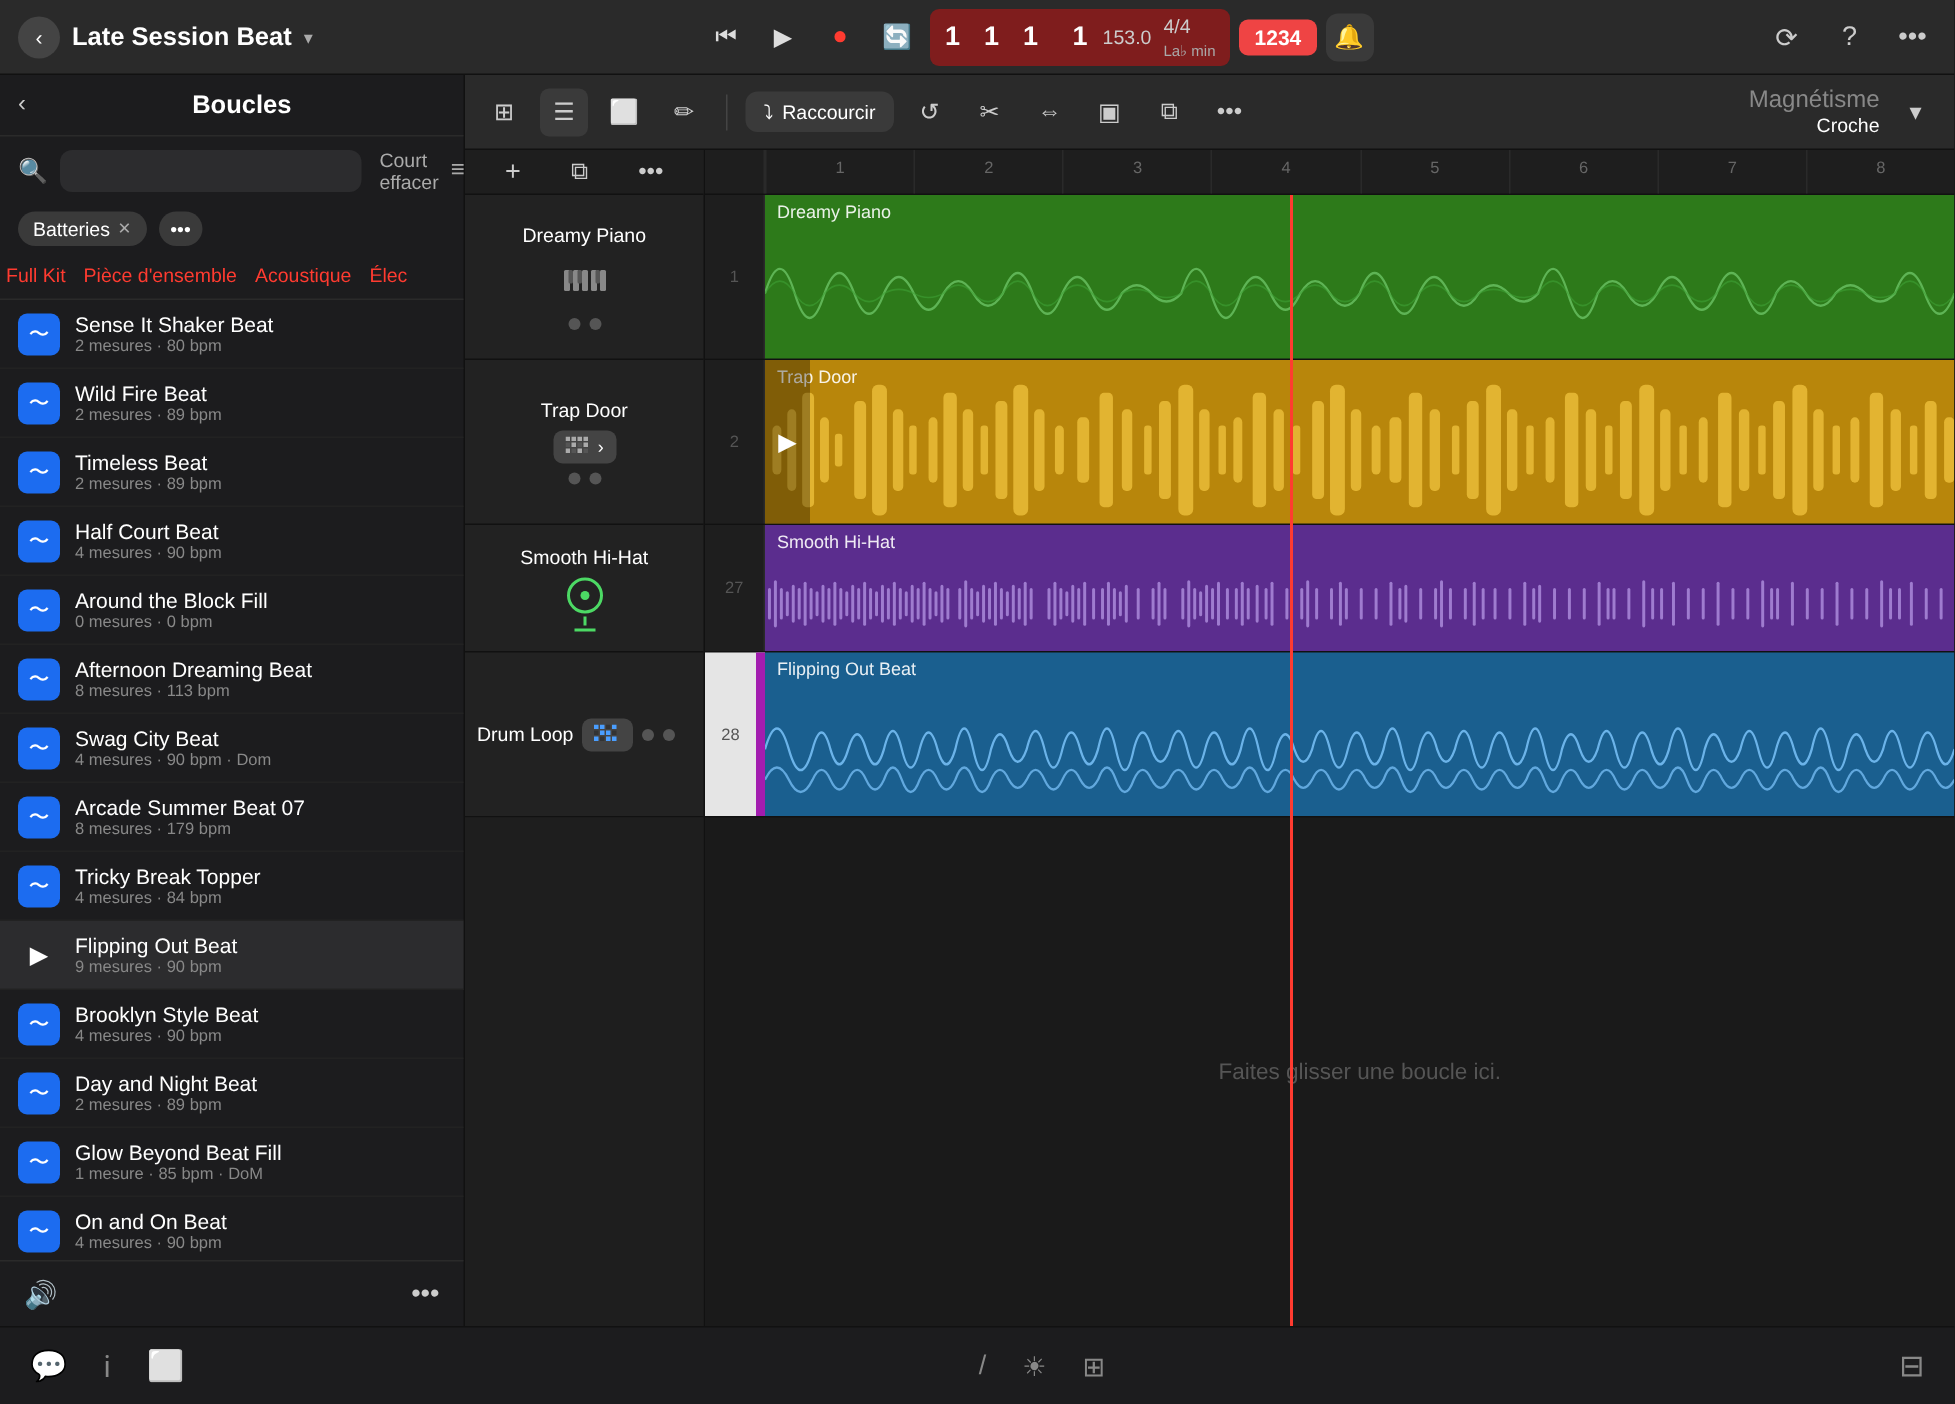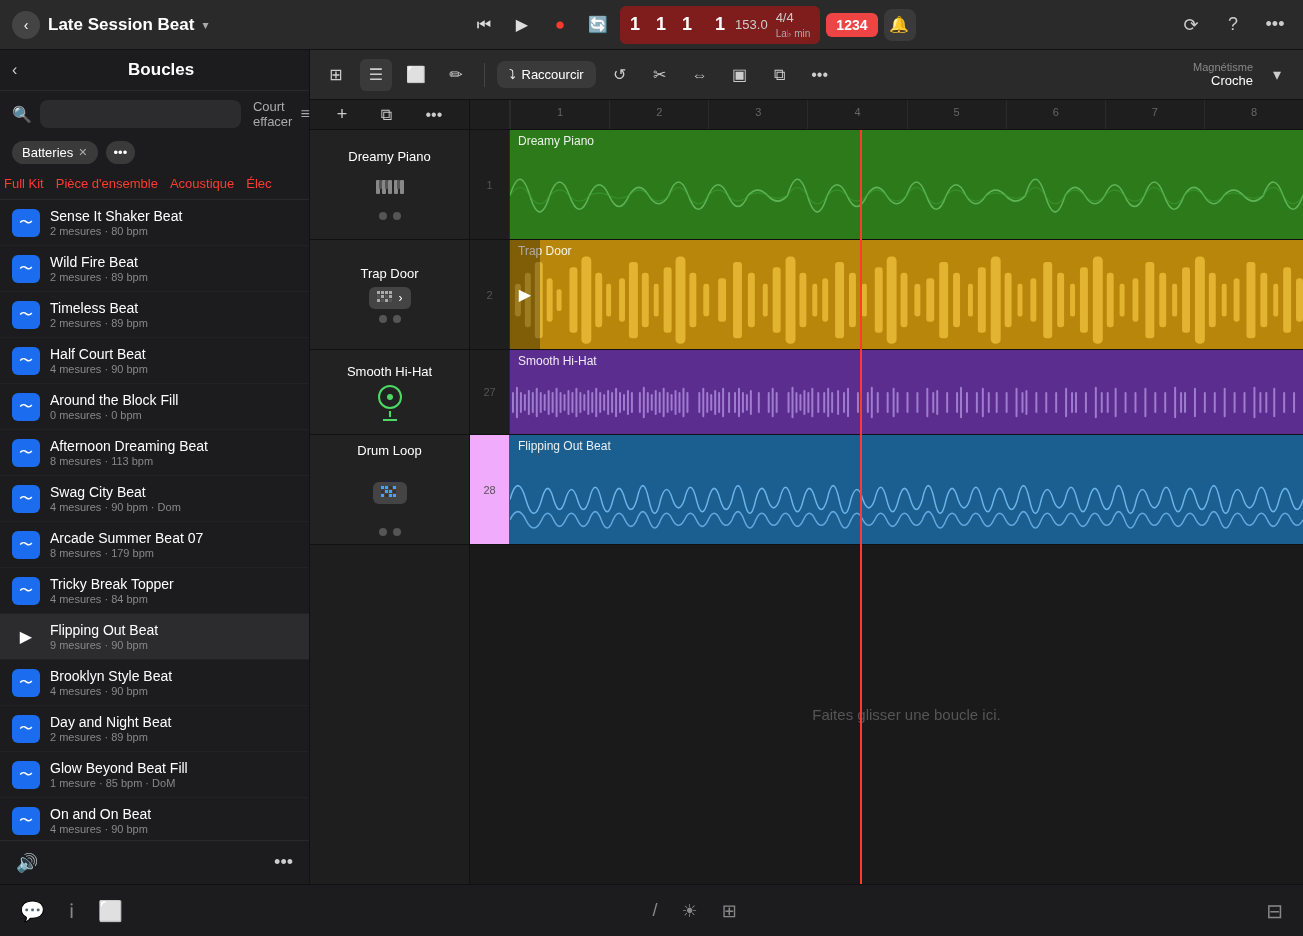--- a/index.html
+++ b/index.html
@@ -157,21 +157,21 @@
     }
     .magnetisme-area {
       margin-left: auto;
       display: flex;
       align-items: center;
       gap: 8px;
       font-size: 12px;
       color: #ccc;
     }
     .magnetisme-text { text-align: right; }
-    .magnetisme-label { font-size: 11px; color: #888; }
+    .magnetisme-label { font-size: 16px; color: #888; }
     .magnetisme-value { font-size: 13px; color: #fff; }
     .dot { width: 8px; height: 8px; border-radius: 50%; background: #555; }
 
     
     .bottom-bar {
       height: 52px;
       background: #1c1c1e;
       display: flex;
       align-items: center;
       justify-content: space-between;
@@ -463,21 +463,21 @@
           <span style="font-size:13px;font-weight:500;">Smooth Hi-Hat</span>
           <div style="display:flex;flex-direction:column;align-items:center;gap:2px;">
             <div style="width:24px;height:24px;border-radius:50%;border:2px solid #4cd964;display:flex;align-items:center;justify-content:center;">
               <div style="width:6px;height:6px;border-radius:50%;background:#4cd964;"></div>
             </div>
             <div style="width:2px;height:6px;background:#4cd964;"></div>
             <div style="width:14px;height:2px;background:#4cd964;"></div>
           </div>
         </div>
 
-        <div style="height:110px;border-bottom:1px solid #111;display:flex;flex-direction:column;align-items:center;justify-content:space-between;gap:6px;padding:8px;">
+        <div style="height:110px;border-bottom:1px solid #111;display:flex;flex-direction:row;align-items:center;justify-content:flex-start;gap:6px;padding:8px;">
           <span style="font-size:13px;font-weight:500;">Drum Loop</span>
           <div style="background:#444;border-radius:6px;padding:4px 8px;display:flex;align-items:center;gap:4px;cursor:pointer;">
             <svg width="18" height="14" viewBox="0 0 18 14">
               <rect x="0" y="0" width="3" height="3" fill="#4a9eff"></rect>
               <rect x="4" y="0" width="3" height="3" fill="#4a9eff"></rect>
               <rect x="8" y="0" width="3" height="3" fill="#333"></rect>
               <rect x="12" y="0" width="3" height="3" fill="#4a9eff"></rect>
               <rect x="0" y="4" width="3" height="3" fill="#333"></rect>
               <rect x="4" y="4" width="3" height="3" fill="#4a9eff"></rect>
               <rect x="8" y="4" width="3" height="3" fill="#4a9eff"></rect>
@@ -747,21 +747,21 @@
                   <rect x="762" y="20" width="2" height="20" rx="1"></rect>
                   <rect x="770" y="16" width="2" height="28" rx="1"></rect>
                   <rect x="780" y="20" width="2" height="20" rx="1"></rect>
                   <rect x="790" y="20" width="2" height="20" rx="1"></rect>
                 </g>
               </svg>
             </div>
           </div>
 
           <div style="display:flex;height:110px;border-bottom:1px solid #111;flex-shrink:0;">
-            <div style="width:40px;background:#f0abfc;flex-shrink:0;border-right:1px solid #a21caf;display:flex;align-items:center;justify-content:center;">
+            <div style="width:40px;background:#e5e5e5;flex-shrink:0;border-right:6px solid #a21caf;display:flex;align-items:center;justify-content:center;">
               <span style="font-size:11px;color:#555;">28</span>
             </div>
             <div style="flex:1;background:#1a5f8f;position:relative;overflow:hidden;">
               <span style="position:absolute;top:4px;left:8px;font-size:12px;color:rgba(255,255,255,0.9);font-weight:500;z-index:2;">Flipping Out Beat</span>
               <svg style="position:absolute;top:20px;left:0;width:100%;height:calc(100% - 20px);" viewBox="0 0 800 80" preserveAspectRatio="none">
                 <path d="M0,40 Q8,15 16,40 Q24,65 32,40 Q38,20 44,40 Q50,58 56,40 Q62,22 68,40 Q74,58 80,40 Q86,18 92,40 Q98,62 104,40 Q110,20 116,40 Q122,58 128,40 Q134,15 140,40 Q146,65 152,40 Q158,22 164,40 Q170,55 176,40 Q182,18 188,40 Q194,62 200,40 Q206,20 212,40 Q218,58 224,40 Q230,15 236,40 Q242,65 248,40 Q254,20 260,40 Q266,55 272,40 Q278,18 284,40 Q290,62 296,40 Q302,20 308,40 Q314,58 320,40 Q326,15 332,40 Q338,65 344,40 Q350,22 356,40 Q362,55 368,40 Q374,18 380,40 Q386,62 392,40 Q398,20 404,40 Q410,58 416,40 Q422,15 428,40 Q434,65 440,40 Q446,20 452,40 Q458,55 464,40 Q470,18 476,40 Q482,62 488,40 Q494,20 500,40 Q506,58 512,40 Q518,15 524,40 Q530,65 536,40 Q542,22 548,40 Q554,55 560,40 Q566,18 572,40 Q578,62 584,40 Q590,20 596,40 Q602,58 608,40 Q614,15 620,40 Q626,65 632,40 Q638,22 644,40 Q650,55 656,40 Q662,18 668,40 Q674,62 680,40 Q686,20 692,40 Q698,58 704,40 Q710,15 716,40 Q722,65 728,40 Q734,22 740,40 Q746,55 752,40 Q758,18 764,40 Q770,62 776,40 Q782,20 788,40 Q794,58 800,40" stroke="#80c8ff" stroke-width="1.5" fill="none" opacity="0.8"></path>
               </svg>
               <svg style="position:absolute;bottom:2px;left:0;width:100%;height:40%;" viewBox="0 0 800 40" preserveAspectRatio="none">
                 <path d="M0,20 Q8,5 16,20 Q24,35 32,20 Q38,8 44,20 Q50,32 56,20 Q62,8 68,20 Q74,32 80,20 Q86,5 92,20 Q98,35 104,20 Q110,8 116,20 Q122,32 128,20 Q134,5 140,20 Q146,35 152,20 Q158,8 164,20 Q170,30 176,20 Q182,8 188,20 Q194,32 200,20 Q206,8 212,20 Q218,30 224,20 Q230,5 236,20 Q242,35 248,20 Q254,8 260,20 Q266,30 272,20 Q278,8 284,20 Q290,32 296,20 Q302,8 308,20 Q314,30 320,20 Q326,5 332,20 Q338,35 344,20 Q350,8 356,20 Q362,30 368,20 Q374,8 380,20 Q386,32 392,20 Q398,8 404,20 Q410,30 416,20 Q422,5 428,20 Q434,35 440,20 Q446,8 452,20 Q458,30 464,20 Q470,8 476,20 Q482,32 488,20 Q494,8 500,20 Q506,30 512,20 Q518,5 524,20 Q530,35 536,20 Q542,8 548,20 Q554,30 560,20 Q566,8 572,20 Q578,32 584,20 Q590,8 596,20 Q602,30 608,20 Q614,5 620,20 Q626,35 632,20 Q638,8 644,20 Q650,30 656,20 Q662,8 668,20 Q674,32 680,20 Q686,8 692,20 Q698,30 704,20 Q710,5 716,20 Q722,35 728,20 Q734,8 740,20 Q746,30 752,20 Q758,8 764,20 Q770,32 776,20 Q782,8 788,20 Q794,30 800,20" stroke="#80c8ff" stroke-width="1.5" fill="none" opacity="0.7"></path>
               </svg>

